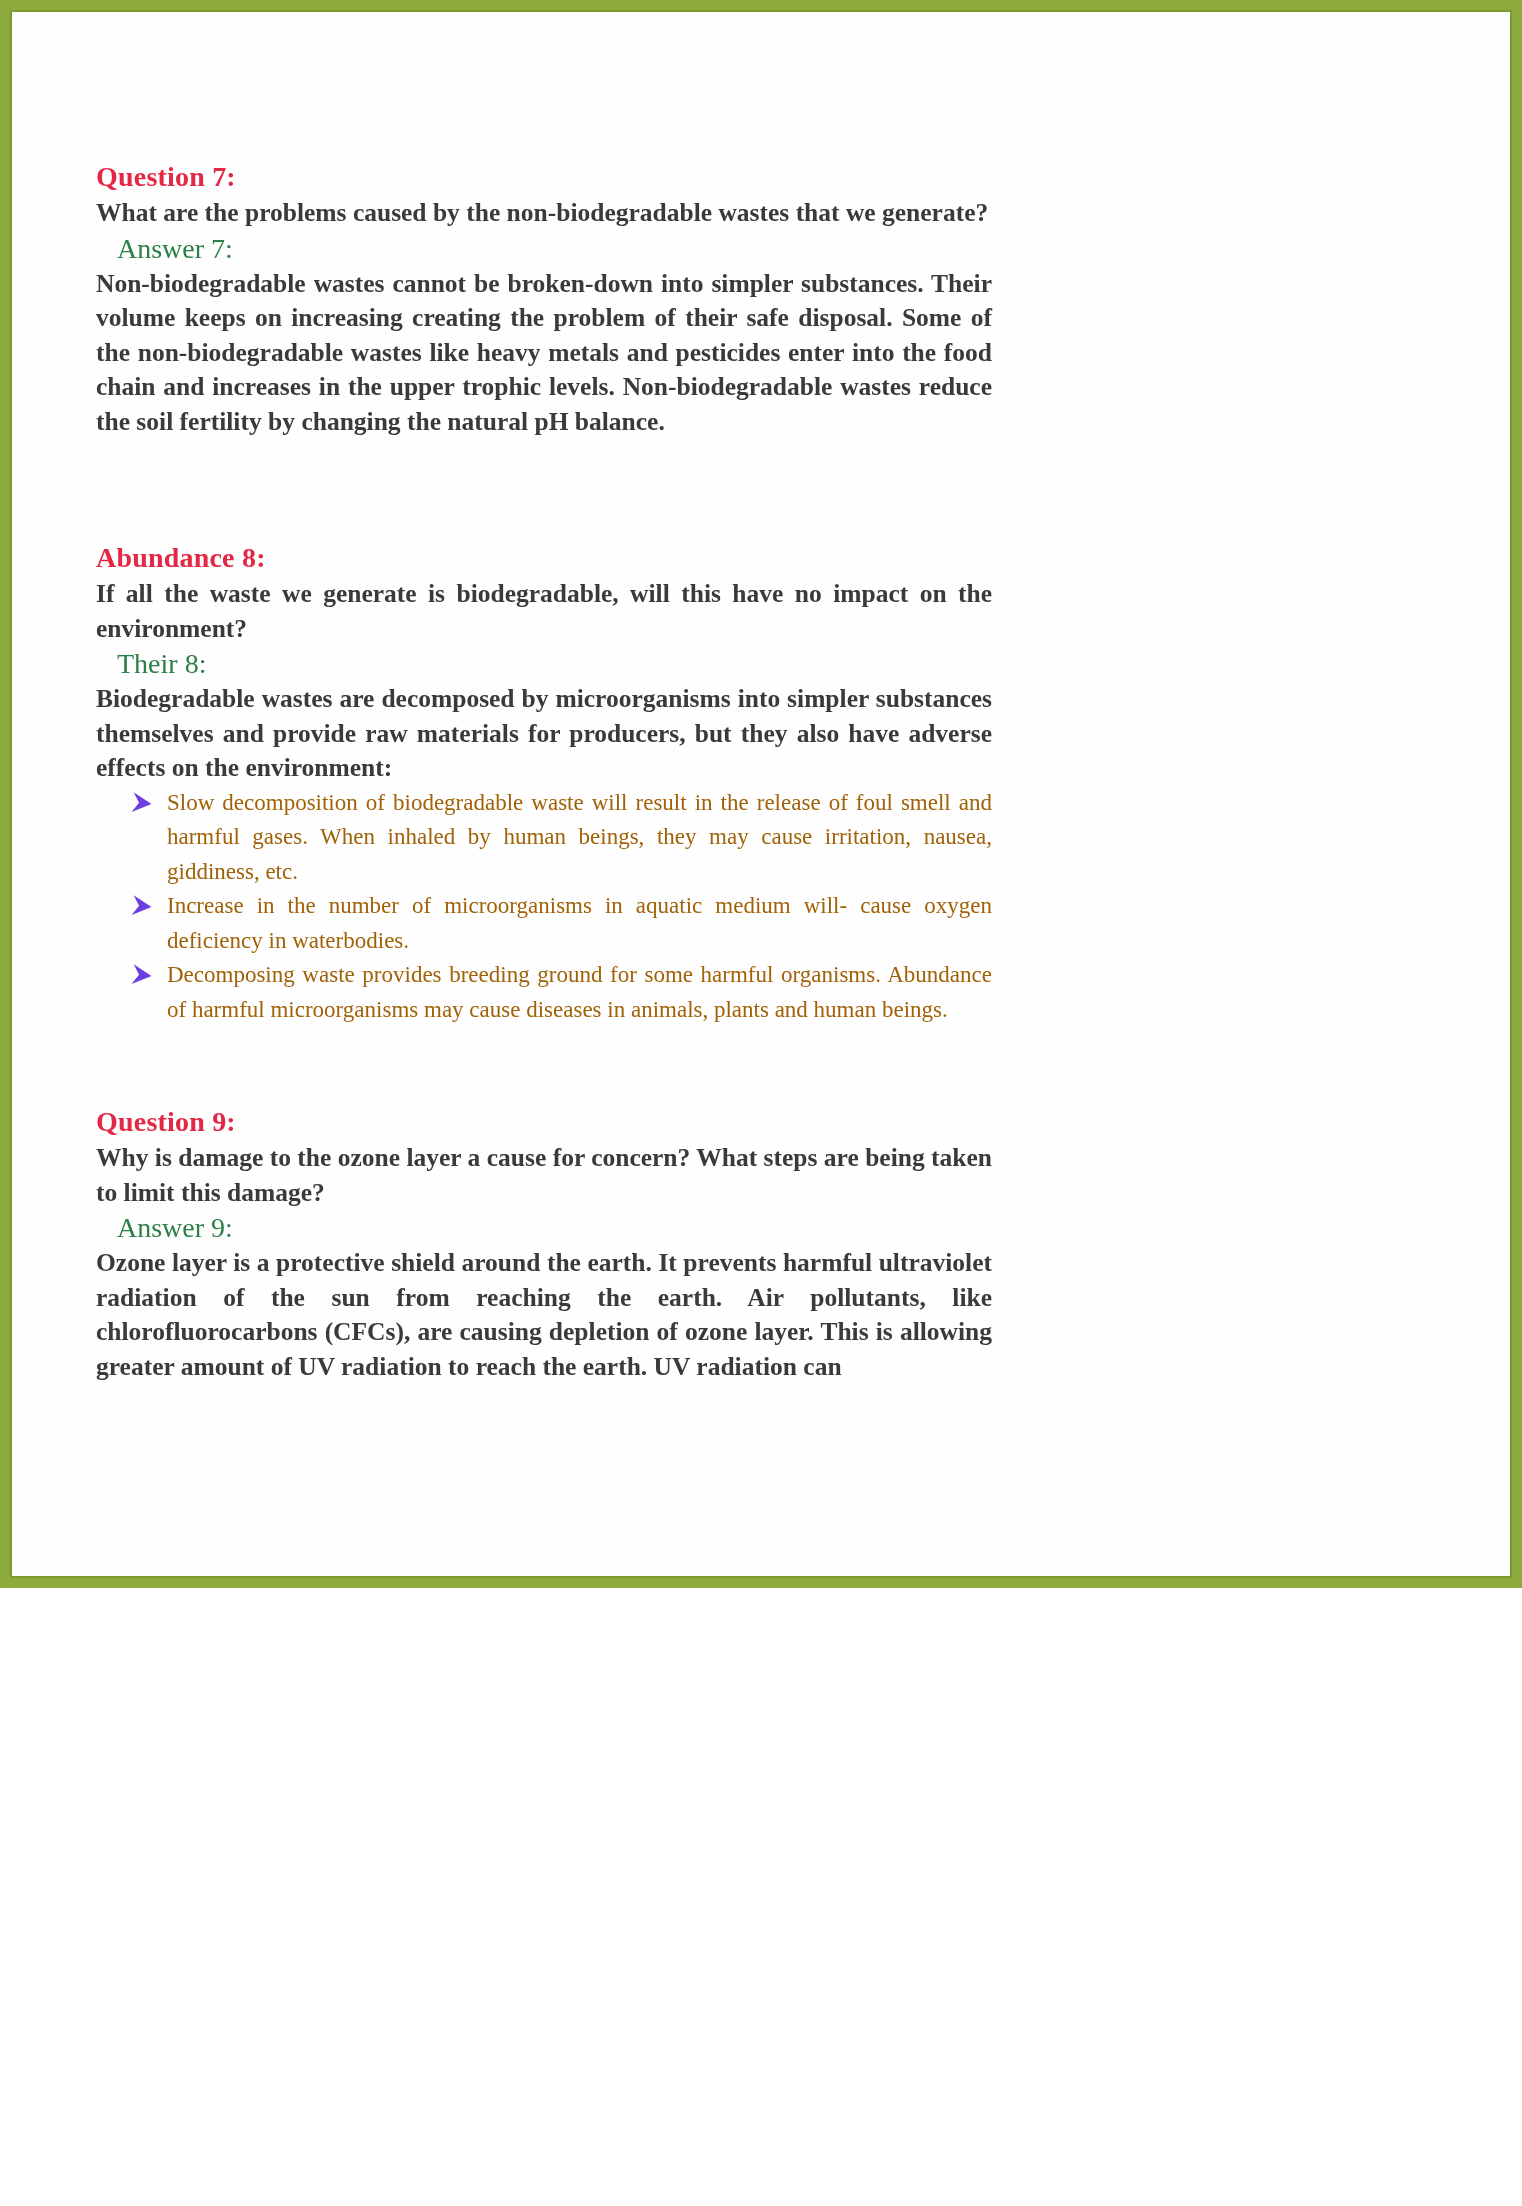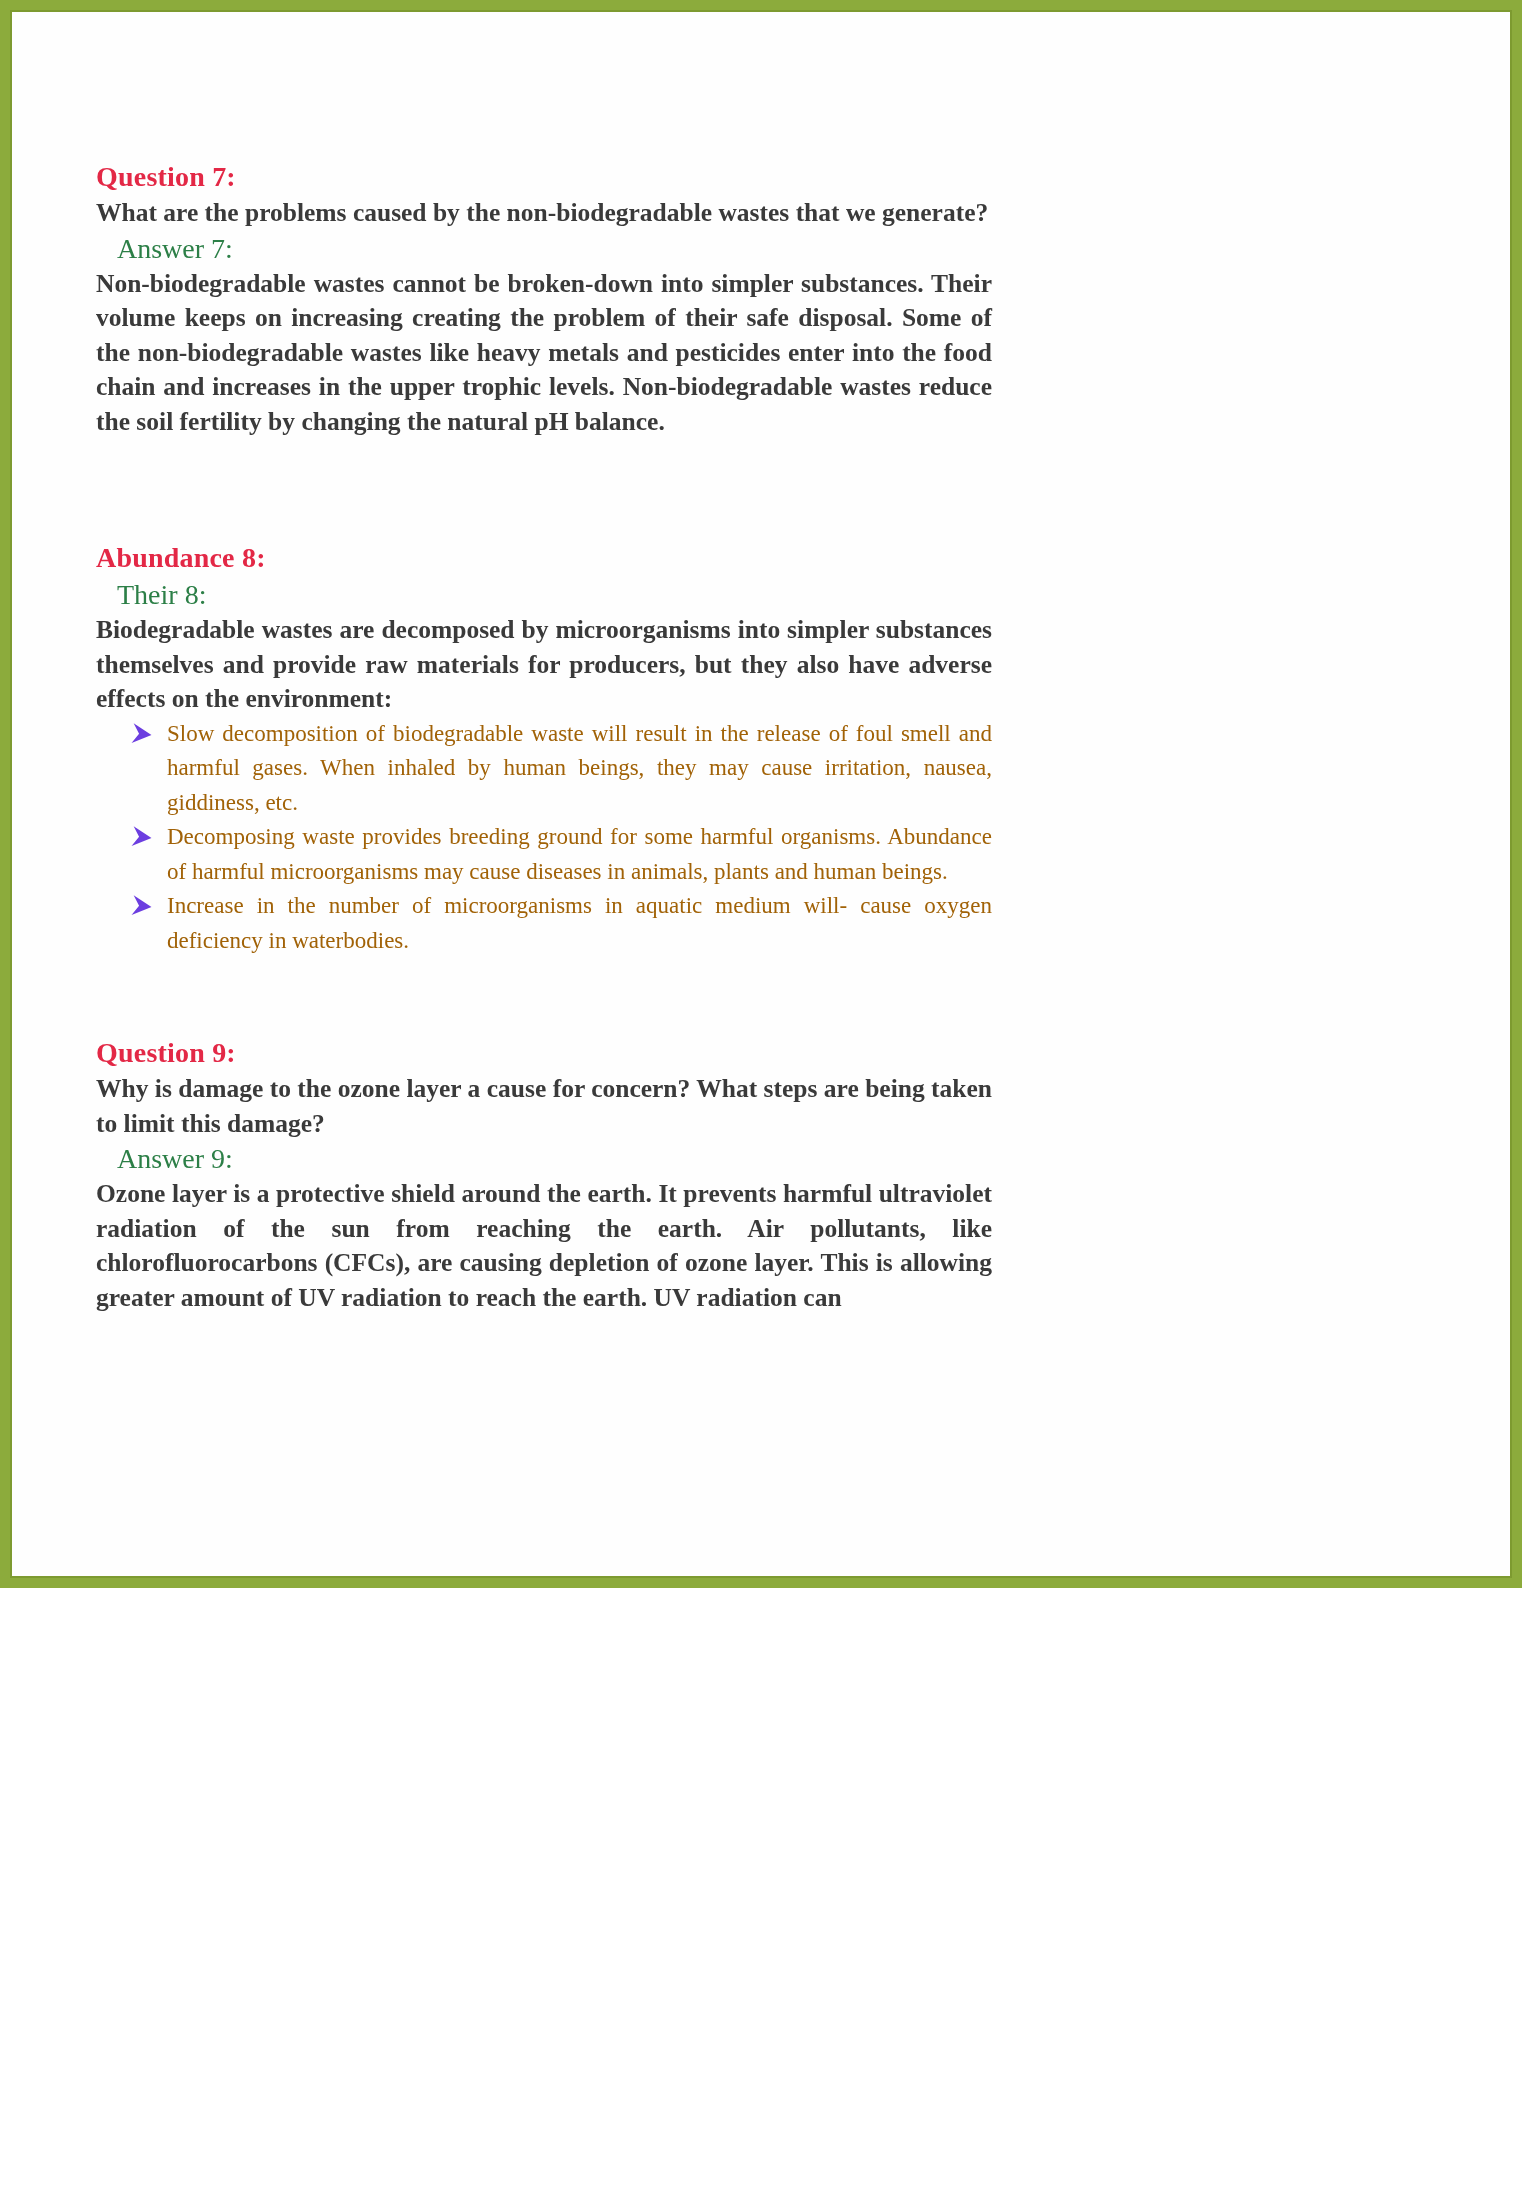--- a/index.html
+++ b/index.html
@@ -94,46 +94,47 @@
 
     <section class="sec-7">
       <h2 class="q-heading">Question 7:</h2>
       <p class="q-text">What are the problems caused by the non-biodegradable wastes that we generate?</p>
       <h3 class="a-heading">Answer 7:</h3>
       <p class="body-par">Non-biodegradable wastes cannot be broken-down into simpler substances. Their volume keeps on increasing creating the problem of their safe disposal. Some of the non-biodegradable wastes like heavy metals and pesticides enter into the food chain and increases in the upper trophic levels. Non-biodegradable wastes reduce the soil fertility by changing the natural pH balance.</p>
     </section>
 
     <section class="sec-8">
       <h2 class="q-heading">Abundance 8:</h2>
+      <p class="q-text">If all the waste we generate is biodegradable, will this have no impact on the environment?</p>
       <h3 class="a-heading">Their 8:</h3>
       <p class="body-par">Biodegradable wastes are decomposed by microorganisms into simpler substances themselves and provide raw materials for producers, but they also have adverse effects on the environment:</p>
       <ul class="bullets">
         <li>
           <span class="bullet-arrow">
             <svg width="24" height="24" viewBox="0 0 24 24">
                 <path d="M3 2 L22 12 L3 22 L9.5 12 Z" fill="#6c3ee0"></path>
               </svg>
           </span>
           <span>Slow decomposition of biodegradable waste will result in the release of foul smell and harmful gases. When inhaled by human beings, they may cause irritation, nausea, giddiness, etc.</span>
         </li>
         <li>
           <span class="bullet-arrow">
             <svg width="24" height="24" viewBox="0 0 24 24">
                 <path d="M3 2 L22 12 L3 22 L9.5 12 Z" fill="#6c3ee0"></path>
               </svg>
           </span>
-          <span>Decomposing waste provides breeding ground for some harmful organisms. Abundance of harmful microorganisms may cause diseases in animals, plants and human beings.</span>
+          <span>Increase in the number of microorganisms in aquatic medium will- cause oxygen deficiency in waterbodies.</span>
         </li>
         <li>
           <span class="bullet-arrow">
             <svg width="24" height="24" viewBox="0 0 24 24">
                 <path d="M3 2 L22 12 L3 22 L9.5 12 Z" fill="#6c3ee0"></path>
               </svg>
           </span>
-          <span>Increase in the number of microorganisms in aquatic medium will- cause oxygen deficiency in waterbodies.</span>
+          <span>Decomposing waste provides breeding ground for some harmful organisms. Abundance of harmful microorganisms may cause diseases in animals, plants and human beings.</span>
         </li>
       </ul>
     </section>
 
     <section class="sec-9">
       <h2 class="q-heading">Question 9:</h2>
       <p class="q-text">Why is damage to the ozone layer a cause for concern? What steps are being taken to limit this damage?</p>
       <h3 class="a-heading">Answer 9:</h3>
       <p class="body-par">Ozone layer is a protective shield around the earth. It prevents harmful ultraviolet radiation of the sun from reaching the earth. Air pollutants, like chlorofluorocarbons (CFCs), are causing depletion of ozone layer. This is allowing greater amount of UV radiation to reach the earth. UV radiation can</p>
     </section>

